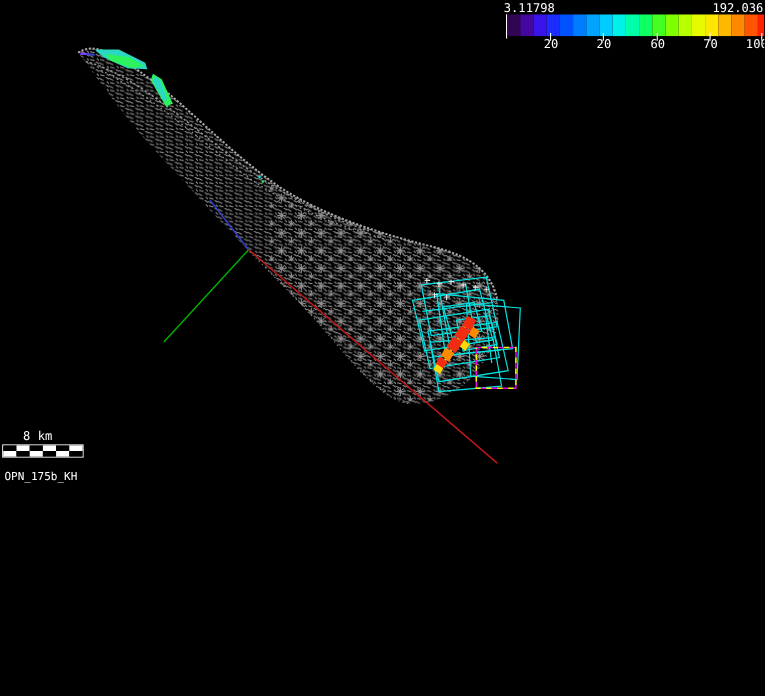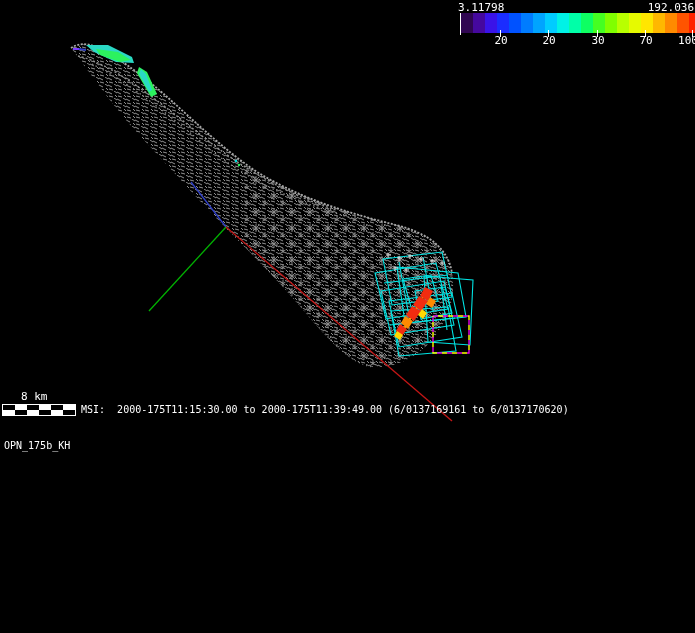--- a/index.html
+++ b/index.html
@@ -23,21 +23,21 @@
 
   
   .sb-label{position:absolute;left:21px;top:390px;font-size:11px;}
   .checker{position:absolute;left:2px;top:404px;width:72px;height:10px;border:1px solid #fff;
     display:grid;grid-template-columns:repeat(6,12px);grid-auto-rows:5px;background:#000;}
   .checker .b{background:#000;}
   .checker .w{background:#fff;}
 
   
   .status{position:absolute;left:81px;top:404px;font-size:10px;white-space:pre;}
-  .seq{position:absolute;left:4px;top:440px;font-size:10px;white-space:pre;}
+  .seq{position:absolute;left:4px;top:428px;font-size:10px;white-space:pre;}
 </style>
 </head>
 <body>
 
 <div class="stage">
 
   <svg width="695" height="633" viewBox="0 0 695 633">
     <defs>
       <pattern id="pDots" width="9" height="7" patternUnits="userSpaceOnUse">
         <path d="M0 1 L4 3 M6 0 L9 2 M1 5 L5 6 M7 4 L9 6" style="stroke:var(--mesh-gray)" stroke-width="1" fill="none"></path>
@@ -148,36 +148,35 @@
         <div class="cb-block" style="background: rgb(255, 84, 0);"></div>
         <div class="cb-block" style="background: rgb(255, 34, 0);"></div>
       </div>
     <div class="cb-tick" style="left:500px"></div>
     <div class="cb-tick" style="left:548px"></div>
     <div class="cb-tick" style="left:597px"></div>
     <div class="cb-tick" style="left:645px"></div>
     <div class="cb-tick" style="left:692px"></div>
     <span class="cb-lab" style="left:501px">20</span>
     <span class="cb-lab" style="left:549px">20</span>
-    <span class="cb-lab" style="left:598px">30</span>
+    <span class="cb-lab" style="left:598px">60</span>
     <span class="cb-lab" style="left:646px">70</span>
     <span class="cb-lab" style="left:688px">100</span>
   </div>
 
   <div class="sb-label">8 km</div>
   <div class="checker">
     <div class="b"></div>
     <div class="w"></div>
     <div class="b"></div>
     <div class="w"></div>
     <div class="b"></div>
     <div class="w"></div>
     <div class="w"></div>
     <div class="b"></div>
     <div class="w"></div>
     <div class="b"></div>
     <div class="w"></div>
     <div class="b"></div>
   </div>
 
-  <div class="status">MSI:  2000-175T11:15:30.00 to 2000-175T11:39:49.00 (6/0137169161 to 6/0137170620)</div>
   <div class="seq">OPN_175b_KH</div>
 </div>
 
 </body></html>

